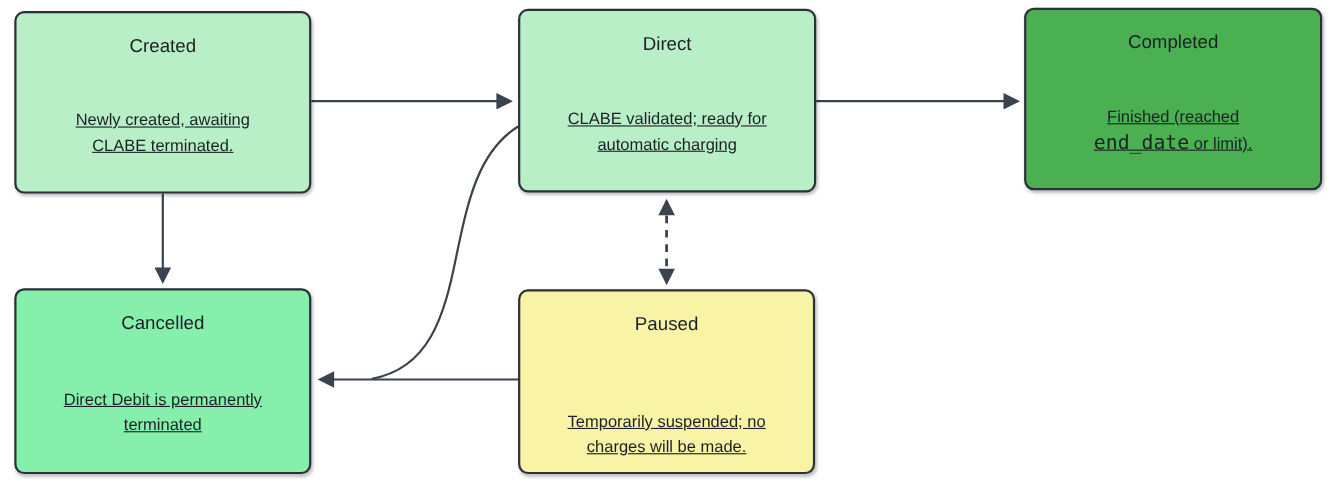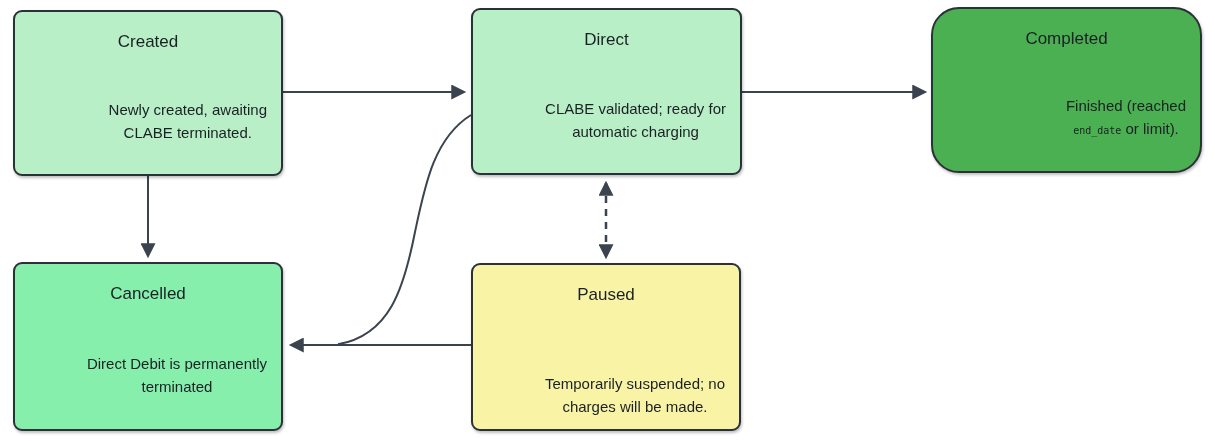--- a/index.html
+++ b/index.html
@@ -43,33 +43,34 @@
   }
   .node .title {
     font-size: 17px;
     line-height: 24px;
     flex: none;
   }
   .node .body {
     flex: 1;
     display: flex;
     align-items: center;
-    justify-content: flex-end;
+    justify-content: center;
     padding-top: 24px;
     font-size: 15px;
     line-height: 23px;
+    text-decoration: underline;
   }
   .code {
     font-family: "DejaVu Sans Mono", "Liberation Mono", monospace;
-    font-size: 10px;
+    font-size: 18px;
   }
   
   #node-created   { left: 13px;  top: 10px;  width: 270px; height: 166px; }
   #node-active    { left: 471px; top: 8px;   width: 271px; height: 167px; }
-  #node-completed { left: 931px; top: 7px;   width: 271px; height: 166px; border-radius: 28px; }
+  #node-completed { left: 931px; top: 7px;   width: 271px; height: 166px; }
   #node-cancelled { left: 13px;  top: 262px; width: 270px; height: 169px; }
   #node-paused    { left: 471px; top: 263px; width: 270px; height: 168px; }
 </style>
 </head>
 <body>
 
 <div class="canvas">
 
   <svg class="edges" viewBox="0 0 1215 441" xmlns="http://www.w3.org/2000/svg">
     <defs>

